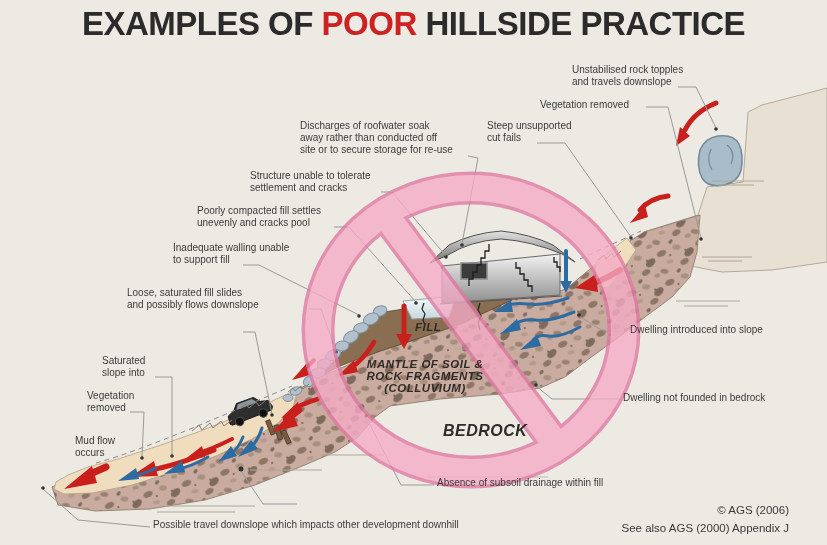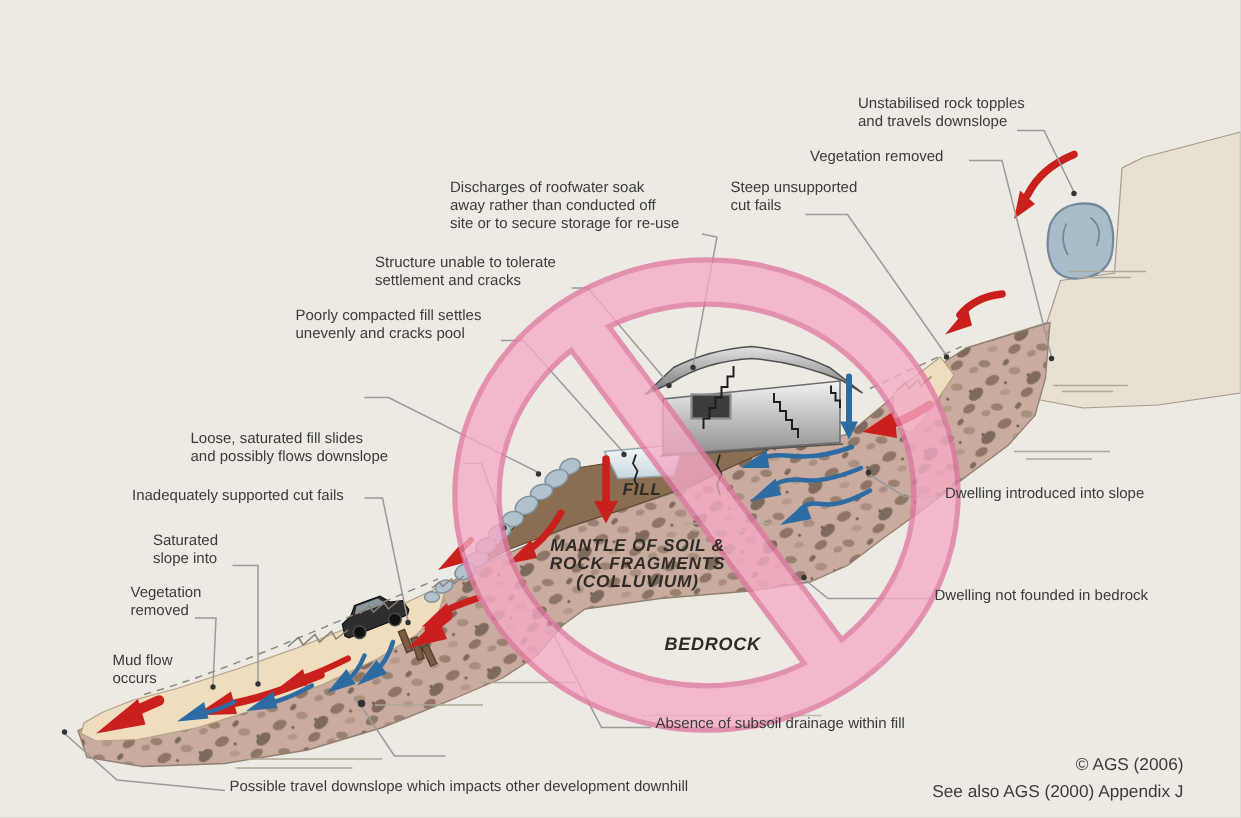--- a/index.html
+++ b/index.html
@@ -13,20 +13,21 @@
   .ann.it{}
   .zone{position:absolute;font-size:11.5px;font-weight:bold;font-style:italic;color:#2f2b26;
         letter-spacing:0.5px;white-space:pre-line;}
   .credit{position:absolute;font-size:11.5px;color:#3b3b3b;text-align:center;right:38px;}
 </style>
 </head>
 <body>
 
 <div id="stage">
 
+  <div id="title"><span>EXAMPLES OF </span><span class="hl">POOR</span><span> HILLSIDE PRACTICE</span></div>
 
   <svg width="827" height="545" viewBox="0 0 827 545">
     <defs>
       <pattern id="speck" width="40" height="30" patternUnits="userSpaceOnUse" patternTransform="rotate(-16)">
         <rect width="40" height="30" fill="#c9ab9f"></rect>
         <ellipse cx="6" cy="6" rx="5" ry="3" fill="#8d7666" transform="rotate(-10 6 6)"></ellipse>
         <ellipse cx="22" cy="4" rx="4" ry="2.5" fill="#a8907f" transform="rotate(15 22 4)"></ellipse>
         <ellipse cx="33" cy="12" rx="5.5" ry="3.5" fill="#7d6a5c" transform="rotate(-25 33 12)"></ellipse>
         <ellipse cx="12" cy="16" rx="3.5" ry="2" fill="#b59a8a" transform="rotate(5 12 16)"></ellipse>
         <ellipse cx="26" cy="20" rx="4.5" ry="2.8" fill="#8d7666" transform="rotate(-15 26 20)"></ellipse>
@@ -240,36 +241,37 @@
   <div class="ann" style="left:540px;top:99px">Vegetation removed</div>
   <div class="ann" style="left:487px;top:120px">Steep unsupported
 cut fails</div>
   <div class="ann" style="left:300px;top:120px">Discharges of roofwater soak
 away rather than conducted off
 site or to secure storage for re-use</div>
   <div class="ann" style="left:250px;top:170px">Structure unable to tolerate
 settlement and cracks</div>
   <div class="ann" style="left:197px;top:205px">Poorly compacted fill settles
 unevenly and cracks pool</div>
+  <div class="ann" style="left:173px;top:242px">Inadequate walling unable
+to support fill</div>
   <div class="ann" style="left:127px;top:287px">Loose, saturated fill slides
 and possibly flows downslope</div>
-  <div class="ann" style="left:88px;top:325px">Inadequately supported cut fails</div>
   <div class="ann" style="left:102px;top:355px">Saturated
 slope into</div>
   <div class="ann" style="left:87px;top:390px">Vegetation
 removed</div>
   <div class="ann it" style="left:75px;top:435px">Mud flow
 occurs</div>
   <div class="ann" style="left:630px;top:324px">Dwelling introduced into slope</div>
   <div class="ann" style="left:623px;top:392px">Dwelling not founded in bedrock</div>
   <div class="ann" style="left:437px;top:477px">Absence of subsoil drainage within fill</div>
   <div class="ann" style="left:153px;top:519px">Possible travel downslope which impacts other development downhill</div>
 
   <div class="zone" style="left:415px;top:321px">FILL</div>
   <div class="zone" style="left:360px;top:358px;width:130px;text-align:center">MANTLE OF SOIL &amp;
 ROCK FRAGMENTS
 (COLLUVIUM)</div>
-  <div class="zone" style="left:443px;top:422px;font-size:12px">BEDROCK</div>
+  <div class="zone" style="left:443px;top:422px;font-size:16px">BEDROCK</div>
 
   <div class="credit" style="top:504px">© AGS (2006)</div>
   <div class="credit" style="top:522px">See also AGS (2000) Appendix J</div>
 
 </div>
 
 </body></html>

